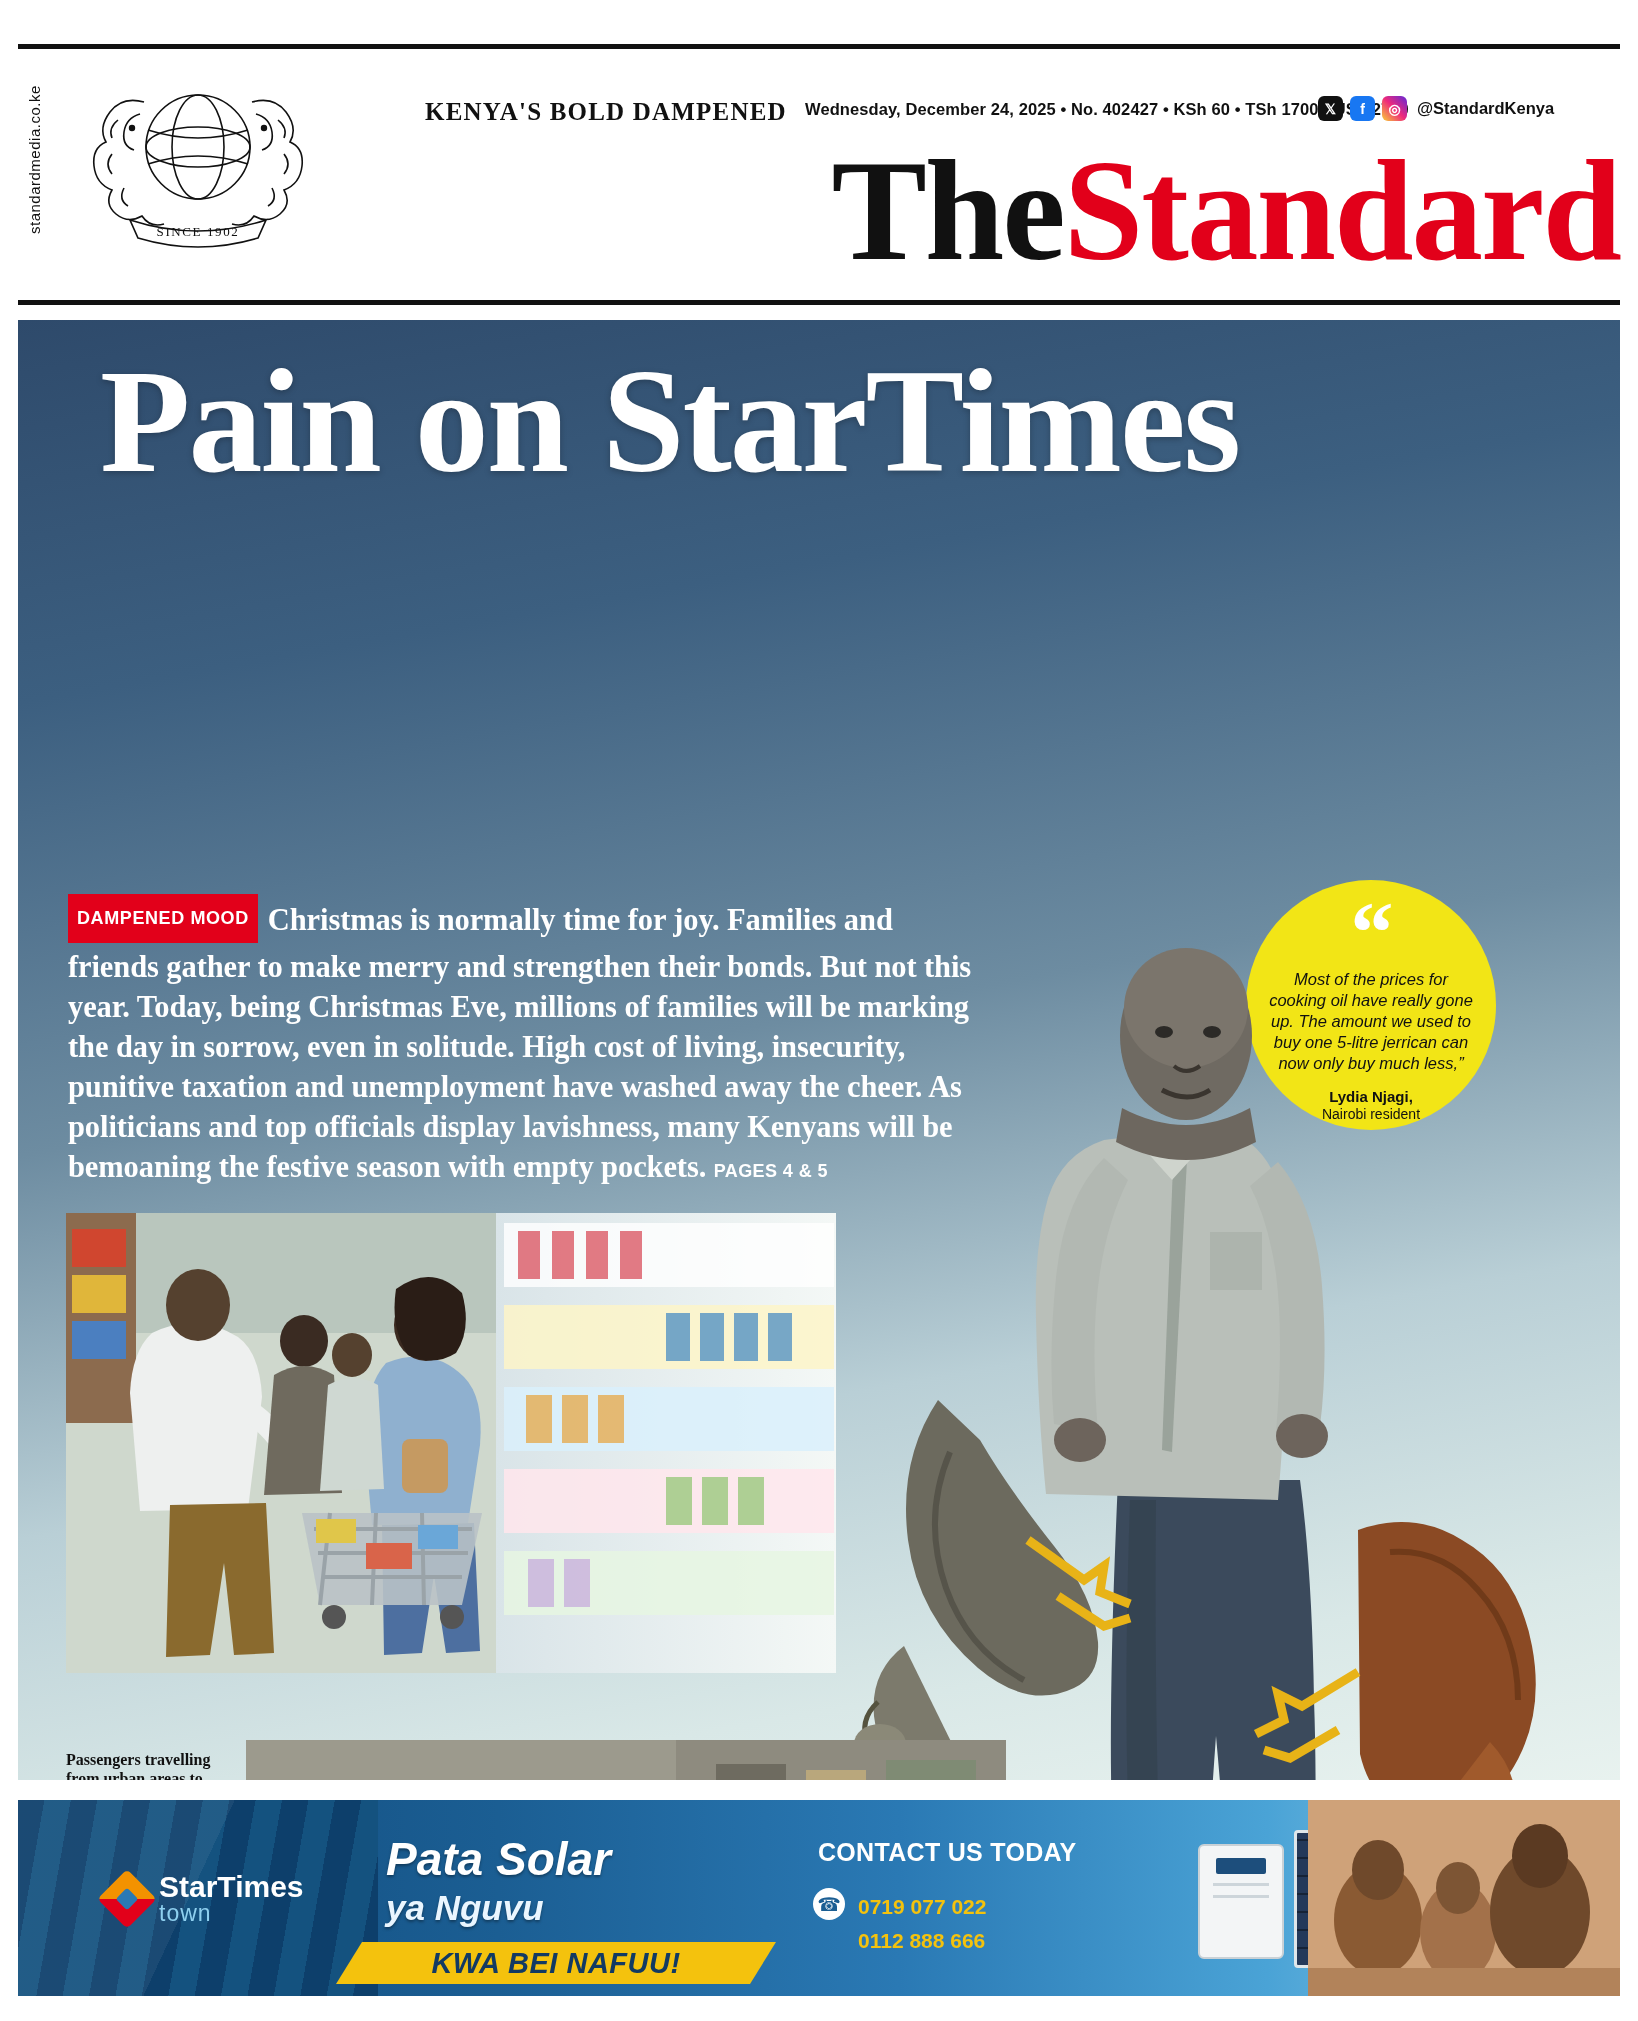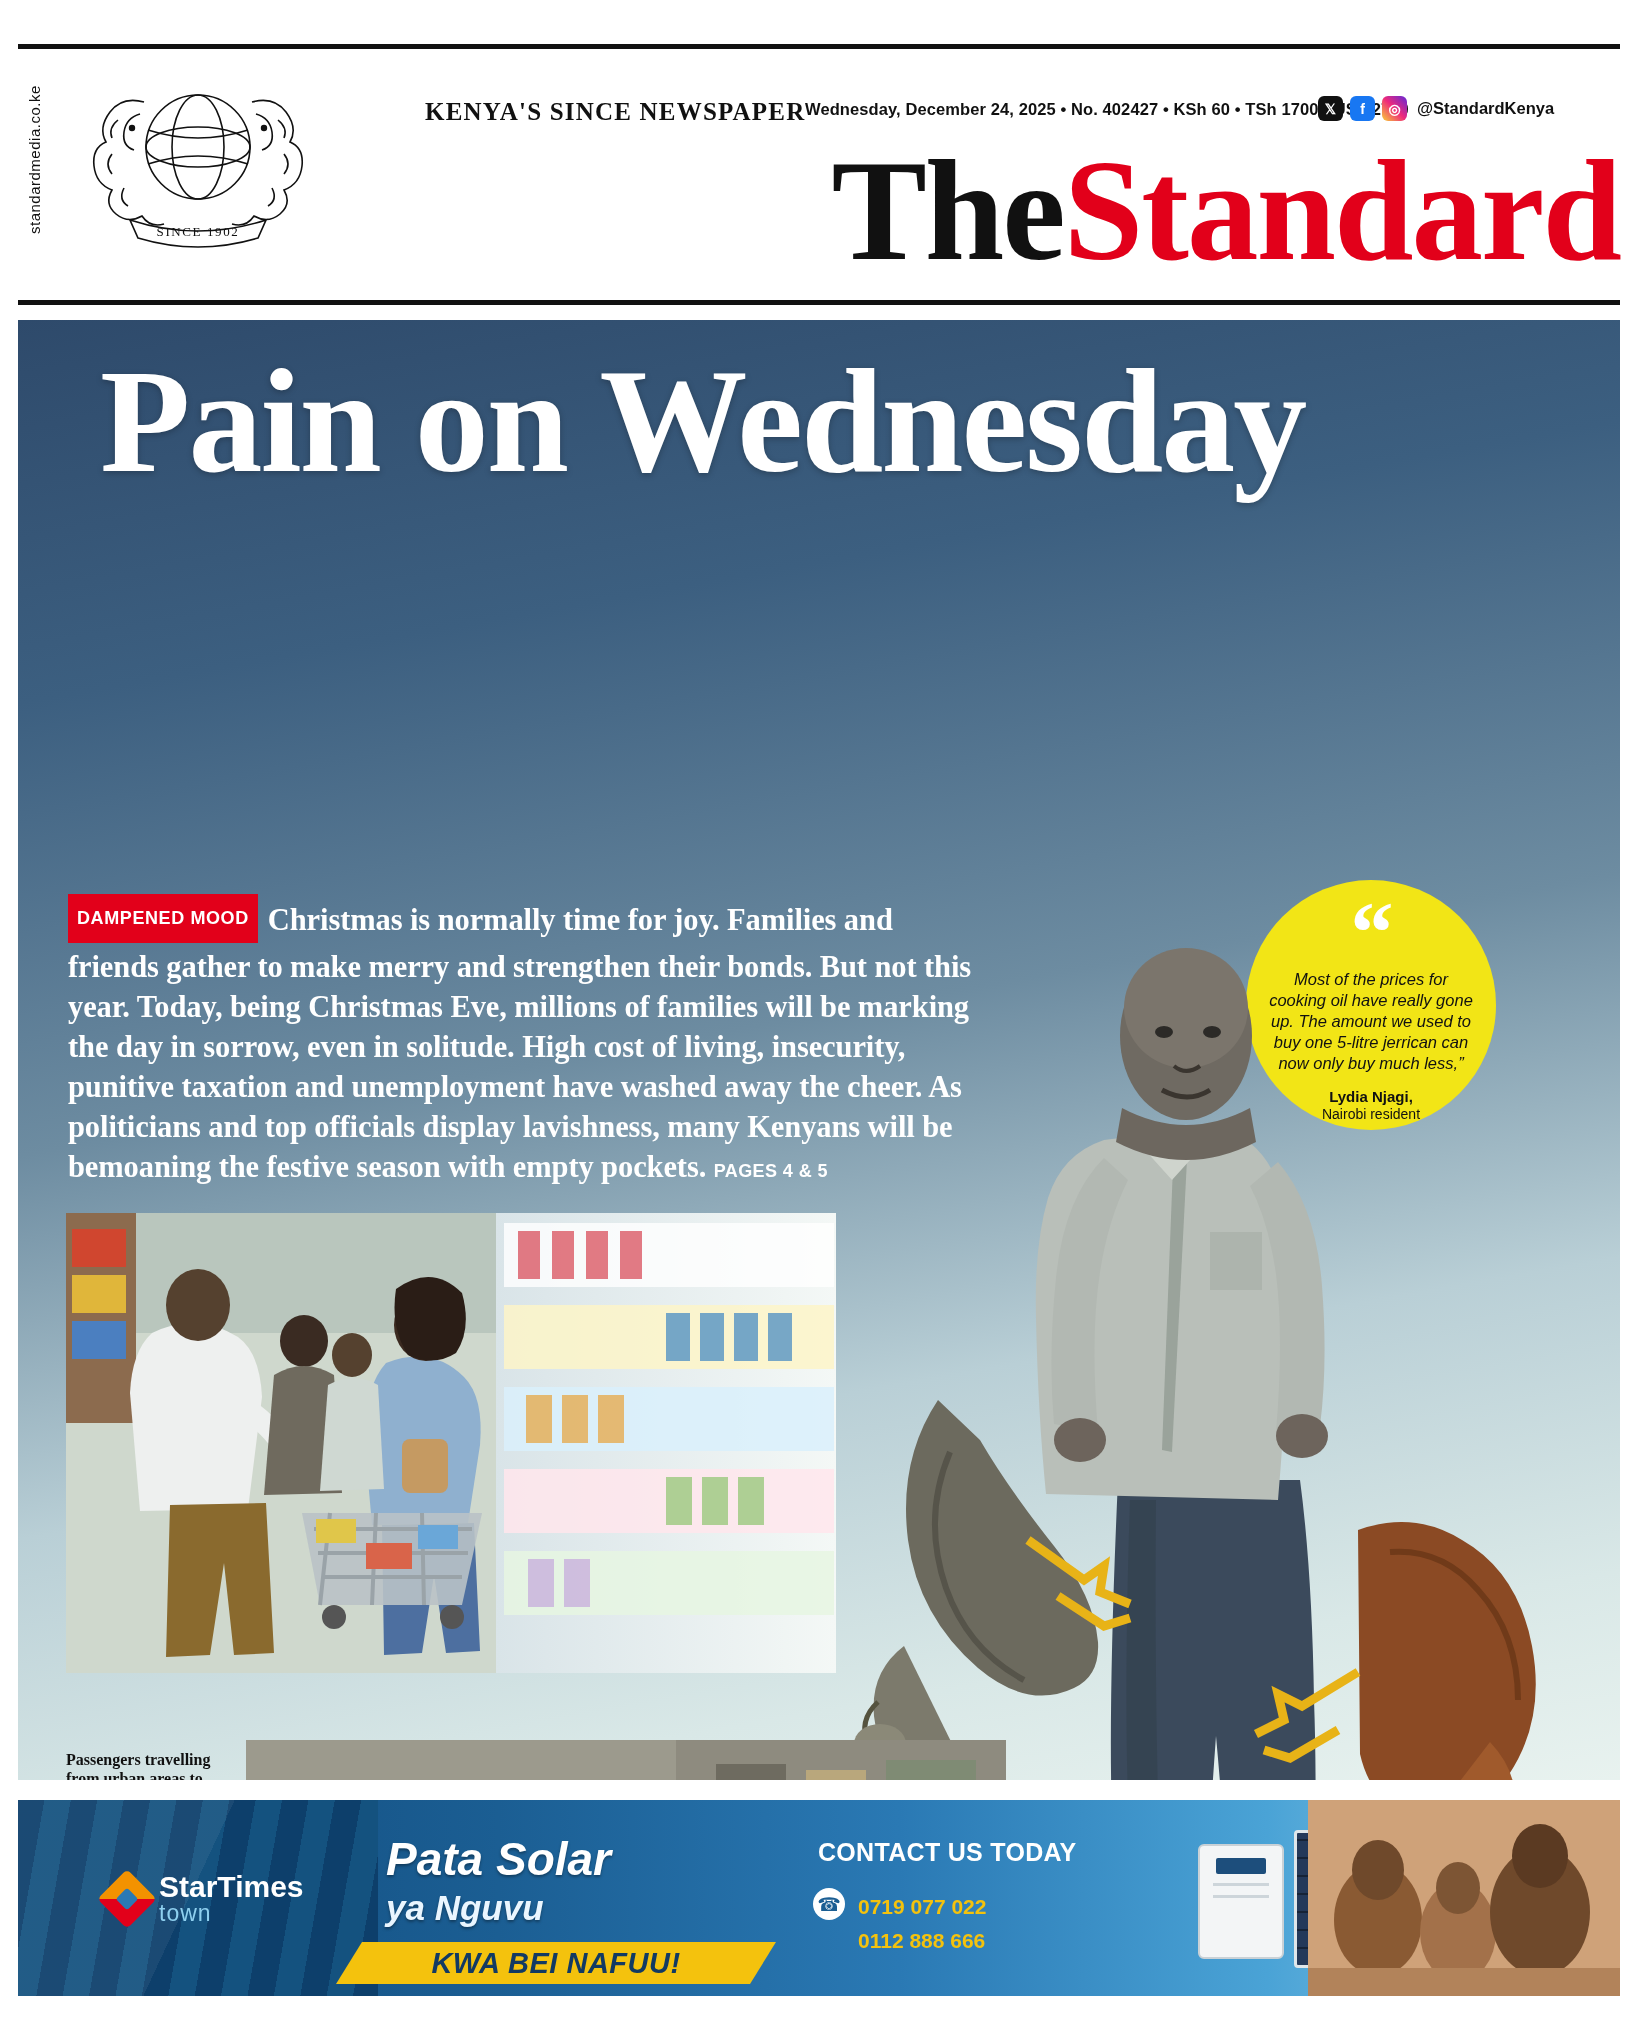--- a/index.html
+++ b/index.html
@@ -269,39 +269,39 @@
         <path d="M200 58 q10 8 6 18 M206 92 q8 10 0 20 M194 126 q6 12 -4 18"></path>
         <path d="M178 52 q14 4 16 18 q2 14 -10 18"></path>
         <circle cx="186" cy="66" r="2.4" fill="#111"></circle>
 
         <path d="M52 158 q68 22 136 0 l-8 18 q-60 18 -120 0 z"></path>
       </g>
       <text x="120" y="174" text-anchor="middle" font-family="Liberation Serif, serif" font-size="13" letter-spacing="1.6" fill="#111">SINCE 1902</text>
     </svg>
   </div>
 
-  <div class="tagline">KENYA'S SINCE NEWSPAPER</div>
+  <div class="tagline">KENYA'S BOLD DAMPENED</div>
   <div class="dateline">Wednesday, December 24, 2025 • No. 402427 • KSh 60 • TSh 1700 • USh 2700</div>
 
   <div class="social">
     <span class="s-ico s-x">𝕏</span>
     <span class="s-ico s-fb">f</span>
     <span class="s-ico s-ig">◎</span>
     <span class="s-handle">@StandardKenya</span>
   </div>
 
   <div class="wordmark">
     <span class="the">The</span><span class="std">Standard</span>
   </div>
 
   <div class="rule-under-mast"></div>
 
   <div class="hero">
 
-    <div class="hero-title">Pain on Wednesday</div>
+    <div class="hero-title">Pain on StarTimes</div>
 
     <div class="deck">
       <span class="kicker">DAMPENED MOOD</span><span>Christmas is normally time for joy. Families and friends gather to make merry and strengthen their bonds. But not this year. Today, being Christmas Eve, millions of families will be marking the day in sorrow, even in solitude. High cost of living, insecurity, punitive taxation and unemployment have washed away the cheer. As politicians and top officials display lavishness, many Kenyans will be bemoaning the festive season with empty pockets.</span>
       <span class="pages">PAGES 4 &amp; 5</span>
     </div>
 
     <div class="quote-bubble">
       <div class="quote-mark">“</div>
       <div class="quote-text">Most of the prices for cooking oil have really gone up. The amount we used to buy one 5-litre jerrican can now only buy much less,”</div>
       <div class="quote-name">Lydia Njagi,</div>

